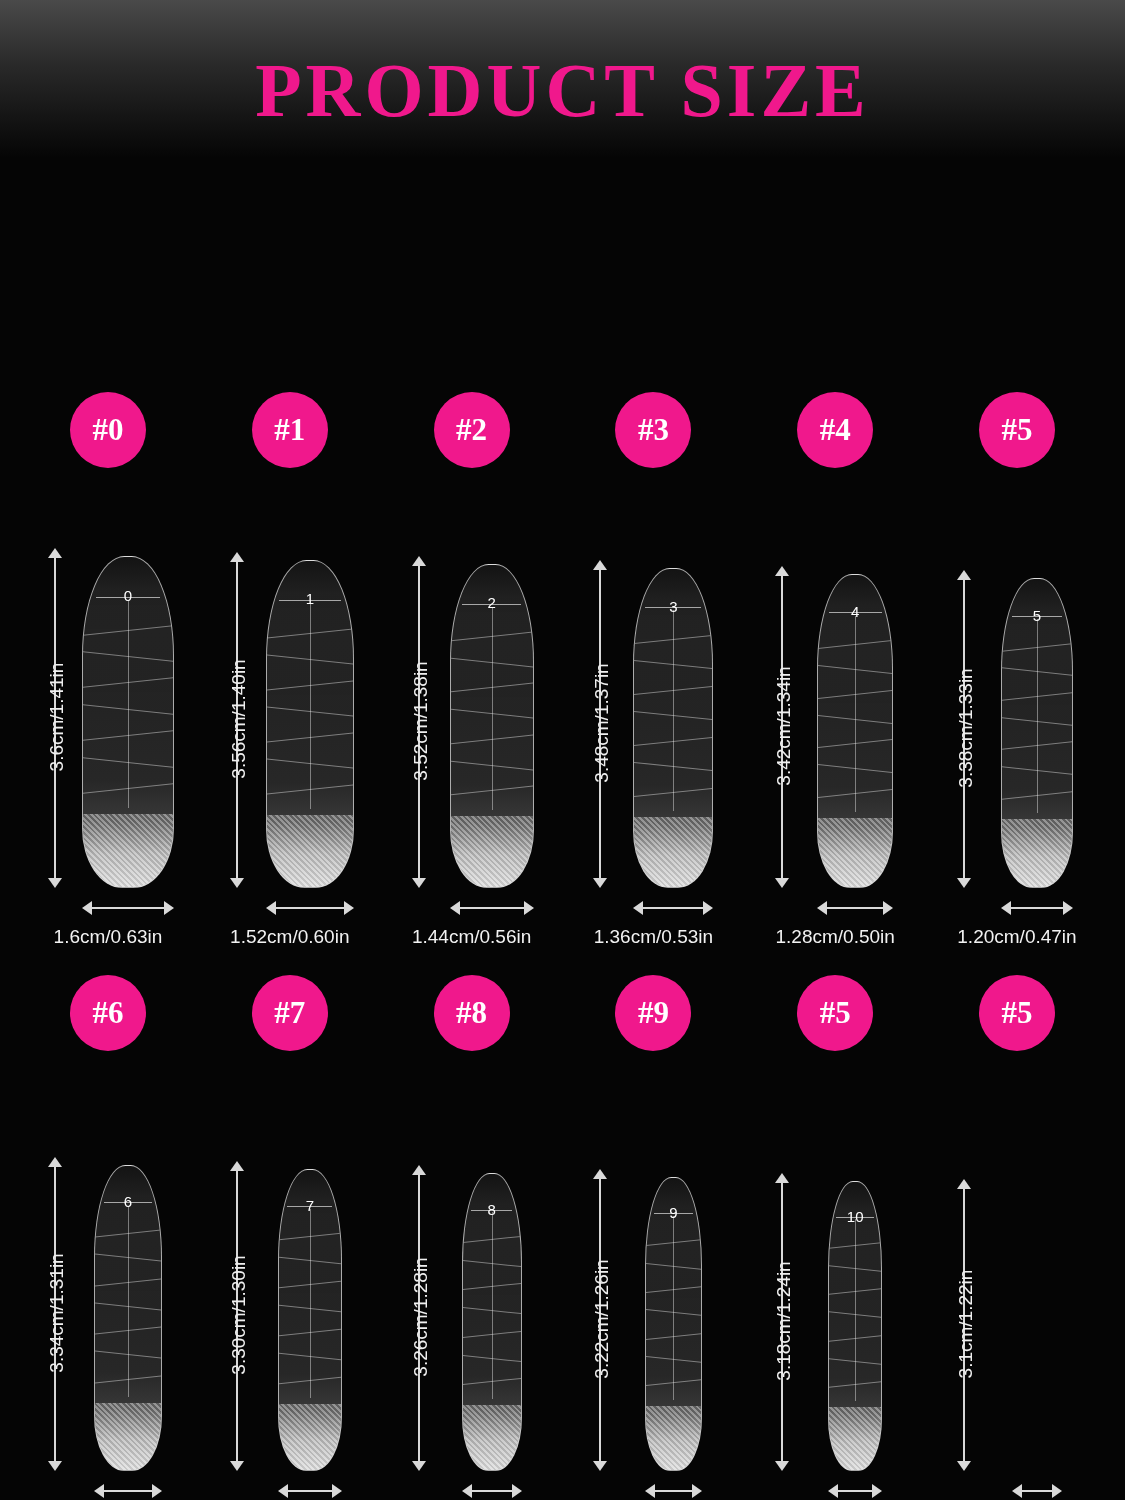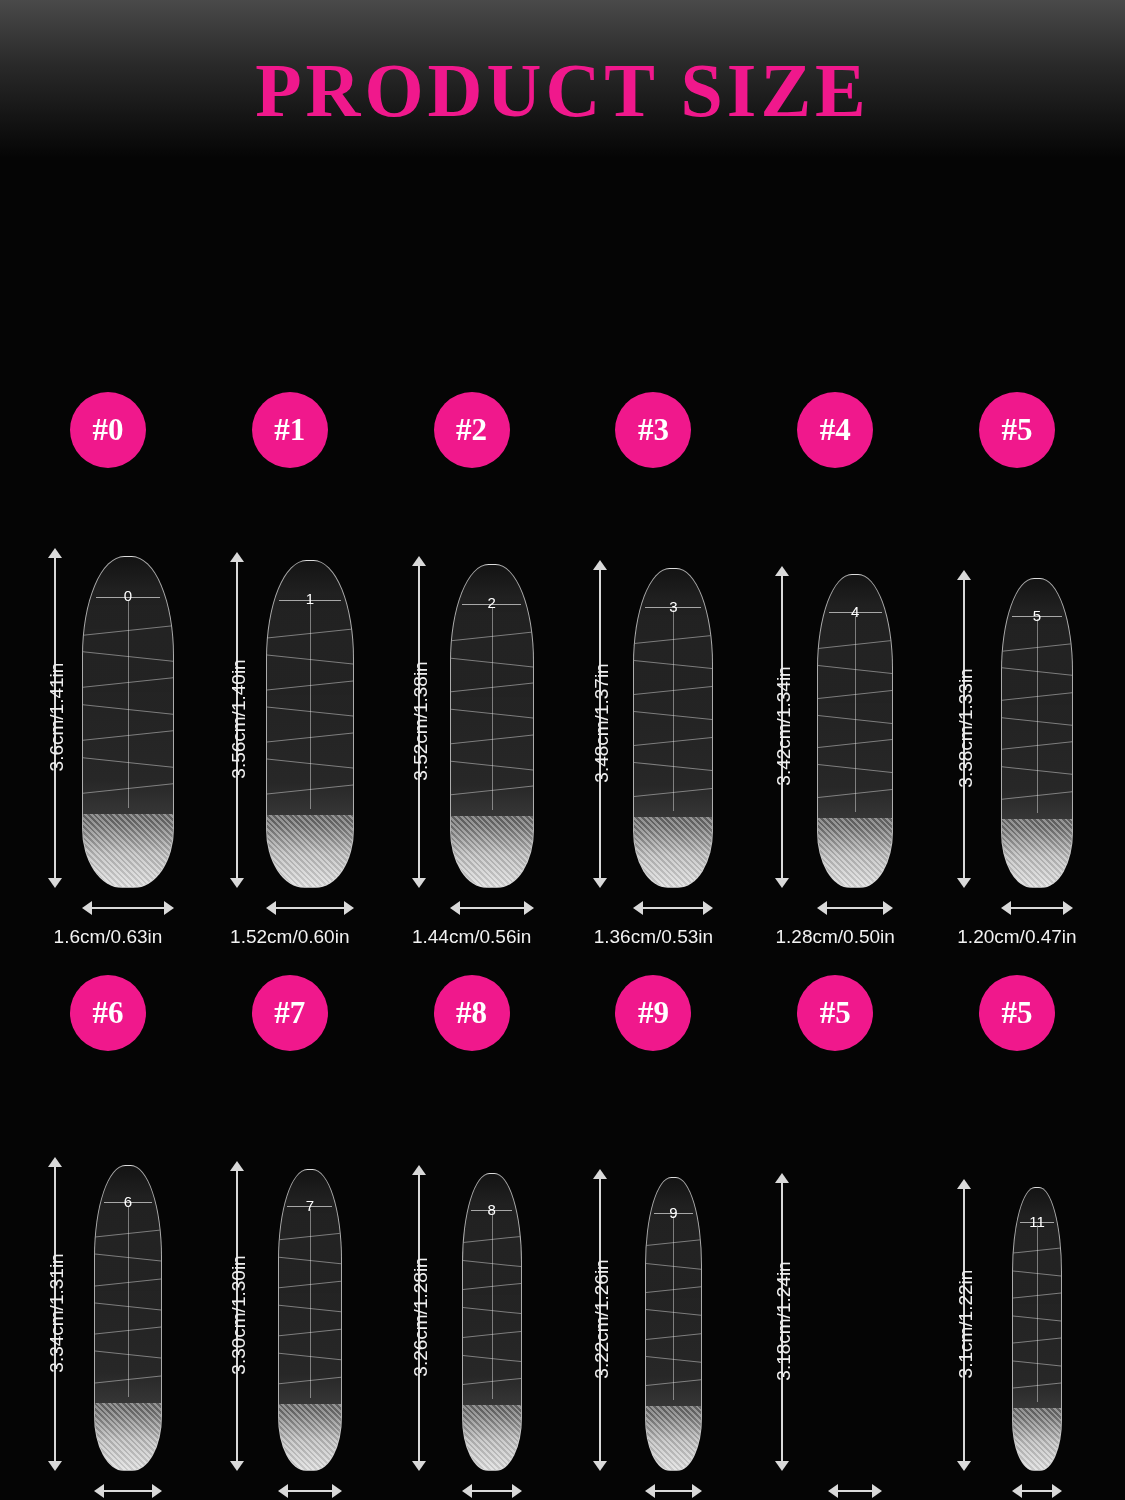--- a/index.html
+++ b/index.html
@@ -560,50 +560,50 @@
       </div>
       <div class="cell">
         <div class="badge">#5</div>
         <div class="nail-area">
           <div class="vmeasure">
             <div class="vline" style="top: 110px; height: 282px;"></div>
             <div class="vcap top" style="top: 102px;"></div>
             <div class="vcap bot" style="top: 390px;"></div>
             <div class="vlabel" style="top: 239px;">3.18cm/1.24in</div>
           </div>
+          <div class="nail" style="width: 54px; height: 290px; left: 79px;">
+            <div class="nail-body">
+              <div class="cuticle-line"></div>
+              <div class="centerline"></div>
+              <div class="ridge" style="top: 22%; transform: rotate(-6deg);"></div>
+              <div class="ridge" style="top: 30%; transform: rotate(6deg);"></div>
+              <div class="ridge" style="top: 38%; transform: rotate(-6deg);"></div>
+              <div class="ridge" style="top: 46%; transform: rotate(6deg);"></div>
+              <div class="ridge" style="top: 54%; transform: rotate(-6deg);"></div>
+              <div class="ridge" style="top: 62%; transform: rotate(6deg);"></div>
+              <div class="ridge" style="top: 70%; transform: rotate(-6deg);"></div>
+              <div class="nail-num">10</div>
+            </div>
+          </div>
         </div>
         <div class="hmeasure">
           <div class="hline" style="left: 87px; width: 38px;"></div>
           <div class="hcap left" style="left: 79px;"></div>
           <div class="hcap right" style="left: 123px;"></div>
         </div>
       </div>
       <div class="cell">
         <div class="badge">#5</div>
         <div class="nail-area">
           <div class="vmeasure">
             <div class="vline" style="top: 116px; height: 276px;"></div>
             <div class="vcap top" style="top: 108px;"></div>
             <div class="vcap bot" style="top: 390px;"></div>
             <div class="vlabel" style="top: 242px;">3.1cm/1.22in</div>
           </div>
-          <div class="nail" style="width: 50px; height: 284px; left: 81px;">
-            <div class="nail-body">
-              <div class="cuticle-line"></div>
-              <div class="centerline"></div>
-              <div class="ridge" style="top: 22%; transform: rotate(-6deg);"></div>
-              <div class="ridge" style="top: 30%; transform: rotate(6deg);"></div>
-              <div class="ridge" style="top: 38%; transform: rotate(-6deg);"></div>
-              <div class="ridge" style="top: 46%; transform: rotate(6deg);"></div>
-              <div class="ridge" style="top: 54%; transform: rotate(-6deg);"></div>
-              <div class="ridge" style="top: 62%; transform: rotate(6deg);"></div>
-              <div class="ridge" style="top: 70%; transform: rotate(-6deg);"></div>
-              <div class="nail-num">11</div>
-            </div>
-          </div>
         </div>
         <div class="hmeasure">
           <div class="hline" style="left: 89px; width: 34px;"></div>
           <div class="hcap left" style="left: 81px;"></div>
           <div class="hcap right" style="left: 121px;"></div>
         </div>
       </div>
     </div>
 
 </div>

